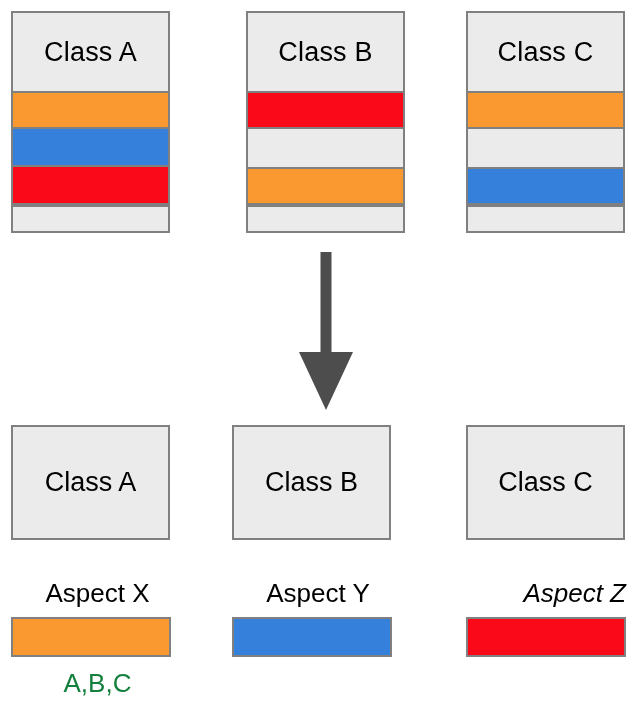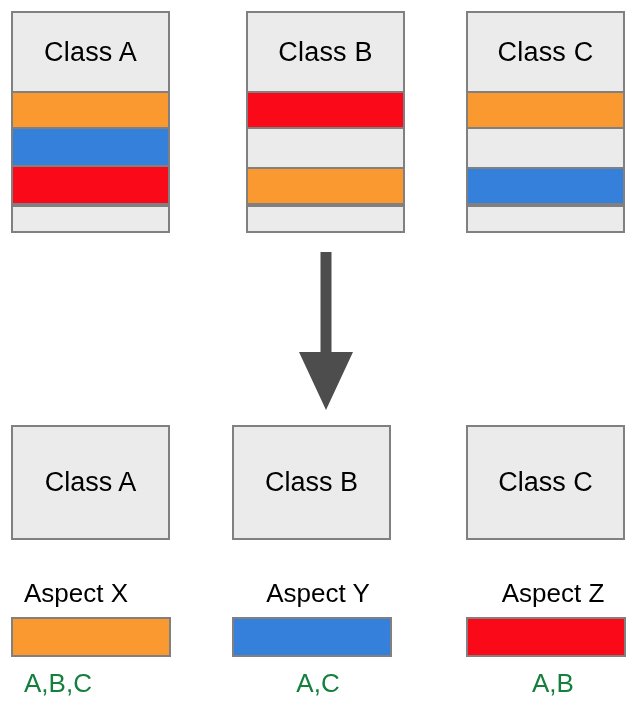--- a/index.html
+++ b/index.html
@@ -119,25 +119,25 @@
   }
   .legend-members {
     font-size: 26px;
     color: #15803d;
     line-height: 1;
     text-align: center;
     margin-top: 13px;
     white-space: nowrap;
   }
   #legend-x .legend-title,
-  #legend-x .legend-members { text-align: left; padding-left: 13px; }
+  #legend-x .legend-members { text-align: center; padding-left: 13px; }
   #legend-y .legend-title,
   #legend-y .legend-members { text-align: center; padding-left: 12px; }
   #legend-z .legend-title,
-  #legend-z .legend-members { text-align: center; padding-left: 14px; }
+  #legend-z .legend-members { text-align: right; padding-left: 14px; font-style: italic; }
 </style>
 </head>
 <body>
 
 <div class="stage">
 
   <div class="class-box" id="box-top-a">
     <div class="cb-label">Class A</div>
     <div class="cb-stripe" style="background:#F9992F"></div>
     <div class="cb-stripe contiguous-top" style="background:#3580DA"></div>
@@ -179,22 +179,20 @@
 
   <div class="legend-item" id="legend-x">
     <div class="legend-title">Aspect X</div>
     <div class="legend-swatch" style="background:#F9992F"></div>
     <div class="legend-members">A,B,C</div>
   </div>
 
   <div class="legend-item" id="legend-y">
     <div class="legend-title">Aspect Y</div>
     <div class="legend-swatch" style="background:#3580DA"></div>
-    <div class="legend-members">A,C</div>
   </div>
 
   <div class="legend-item" id="legend-z">
     <div class="legend-title">Aspect Z</div>
     <div class="legend-swatch" style="background:#FA0A18"></div>
-    <div class="legend-members">A,B</div>
   </div>
 
 </div>
 
 </body></html>

